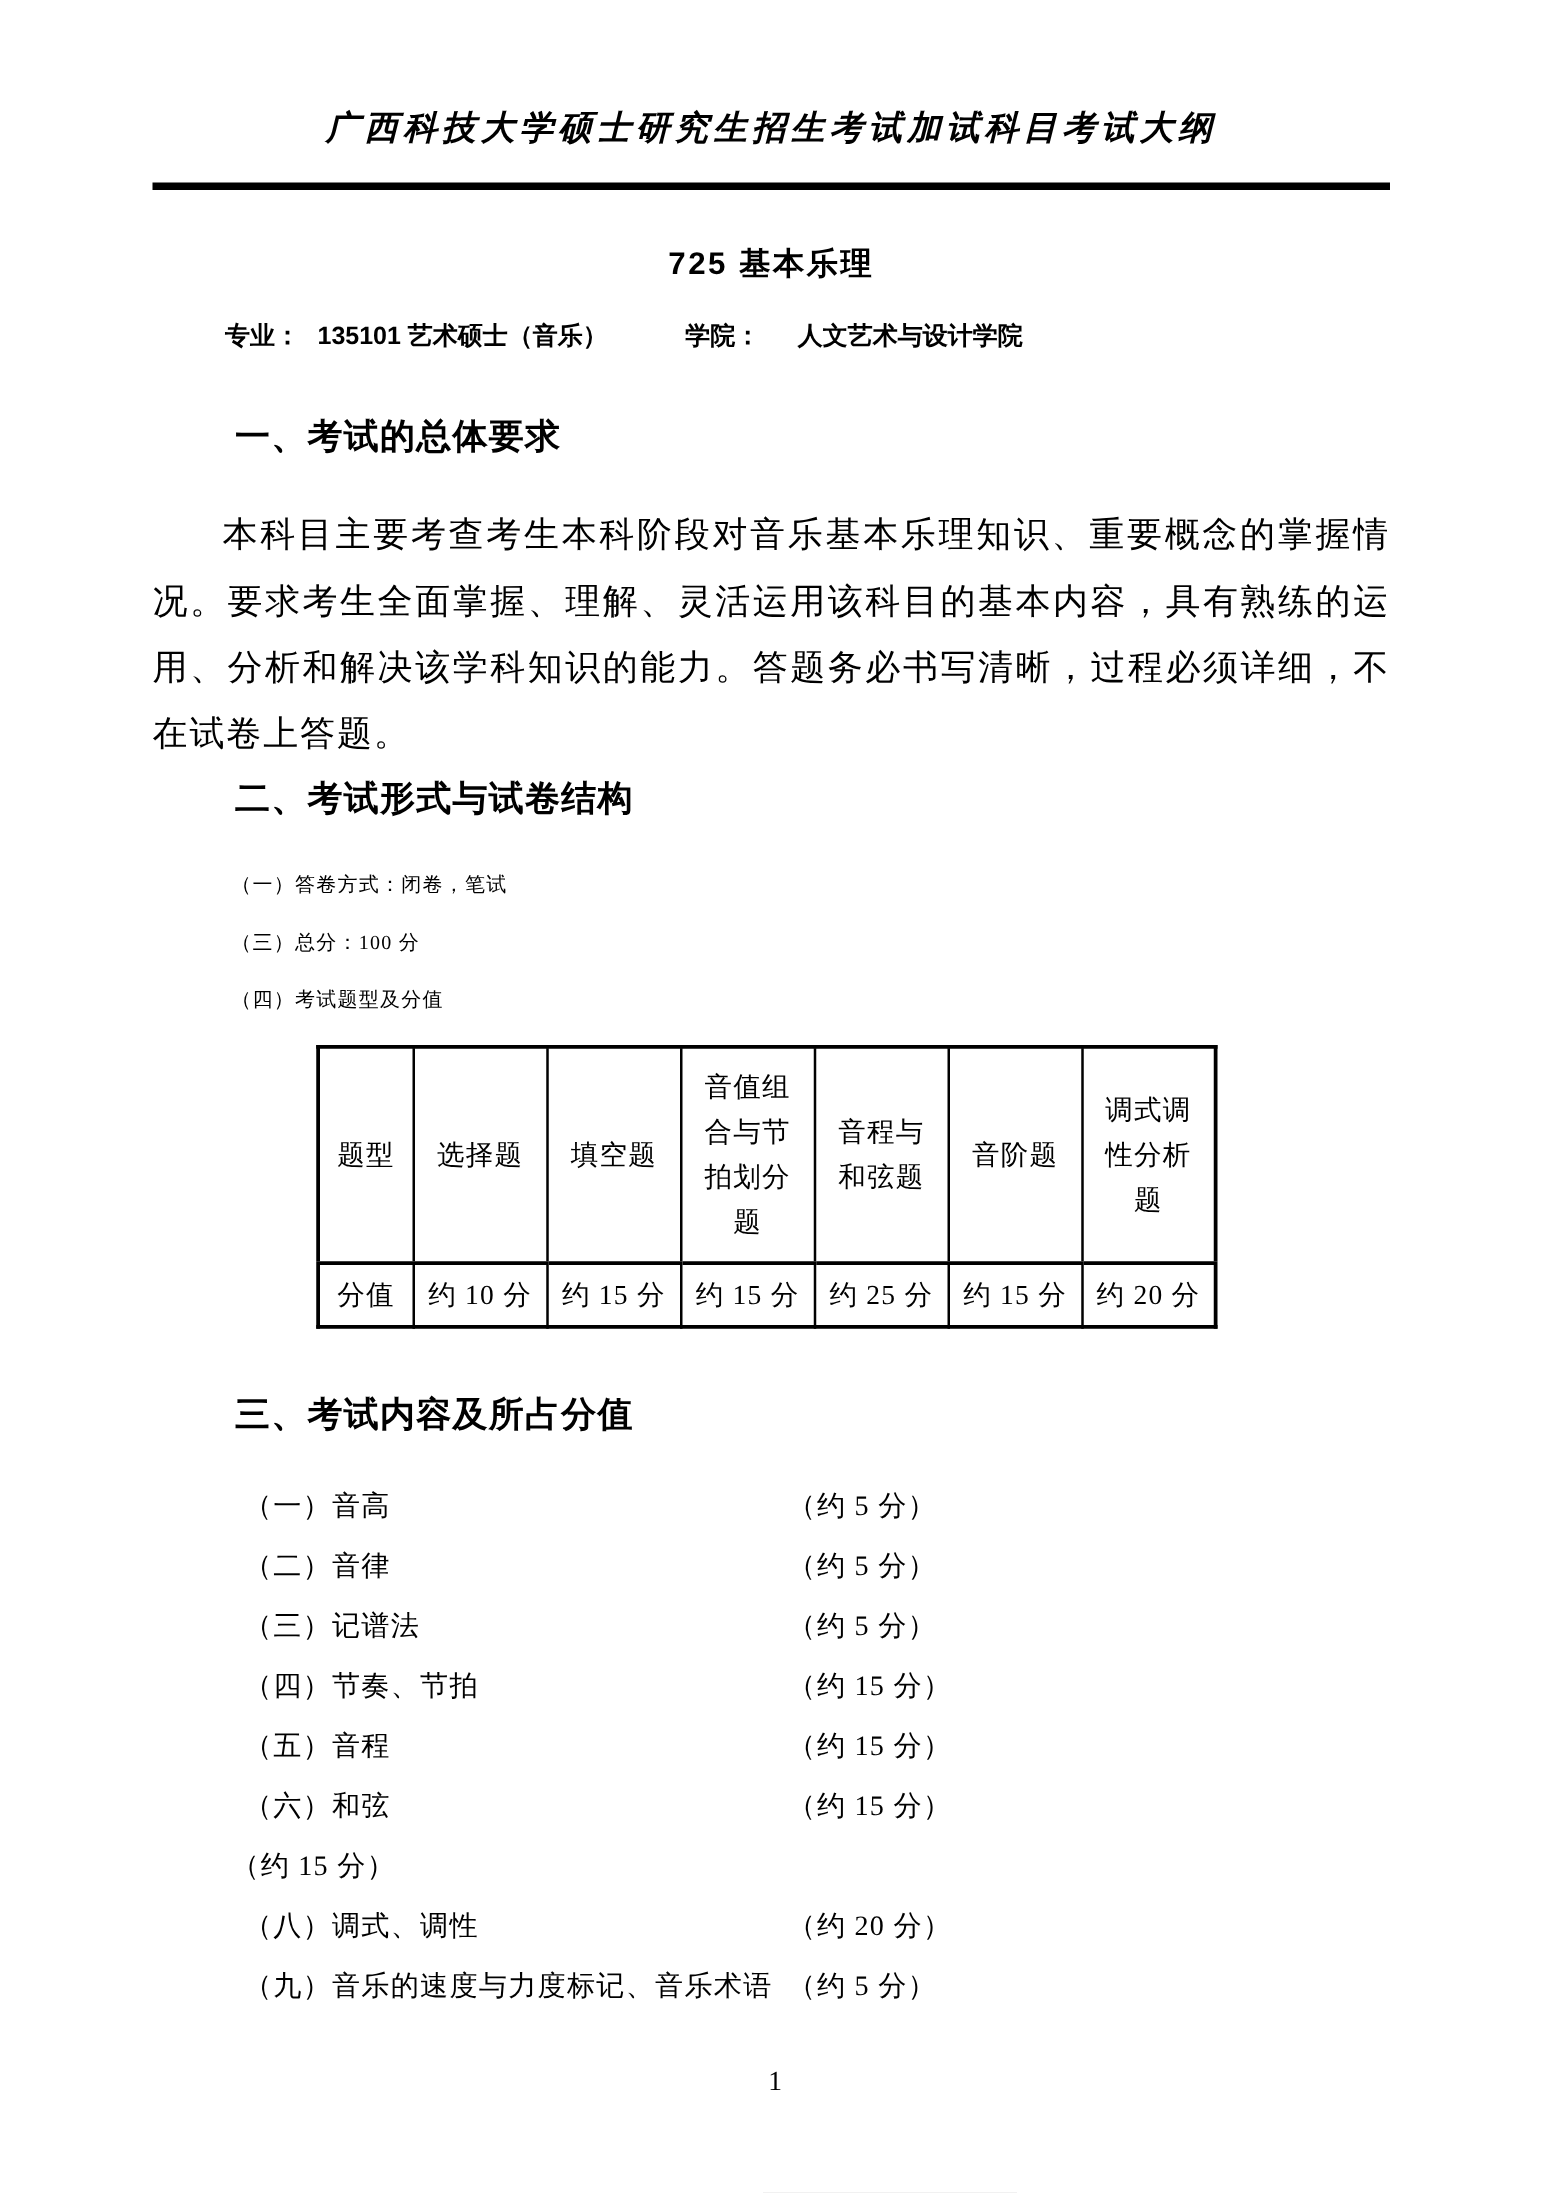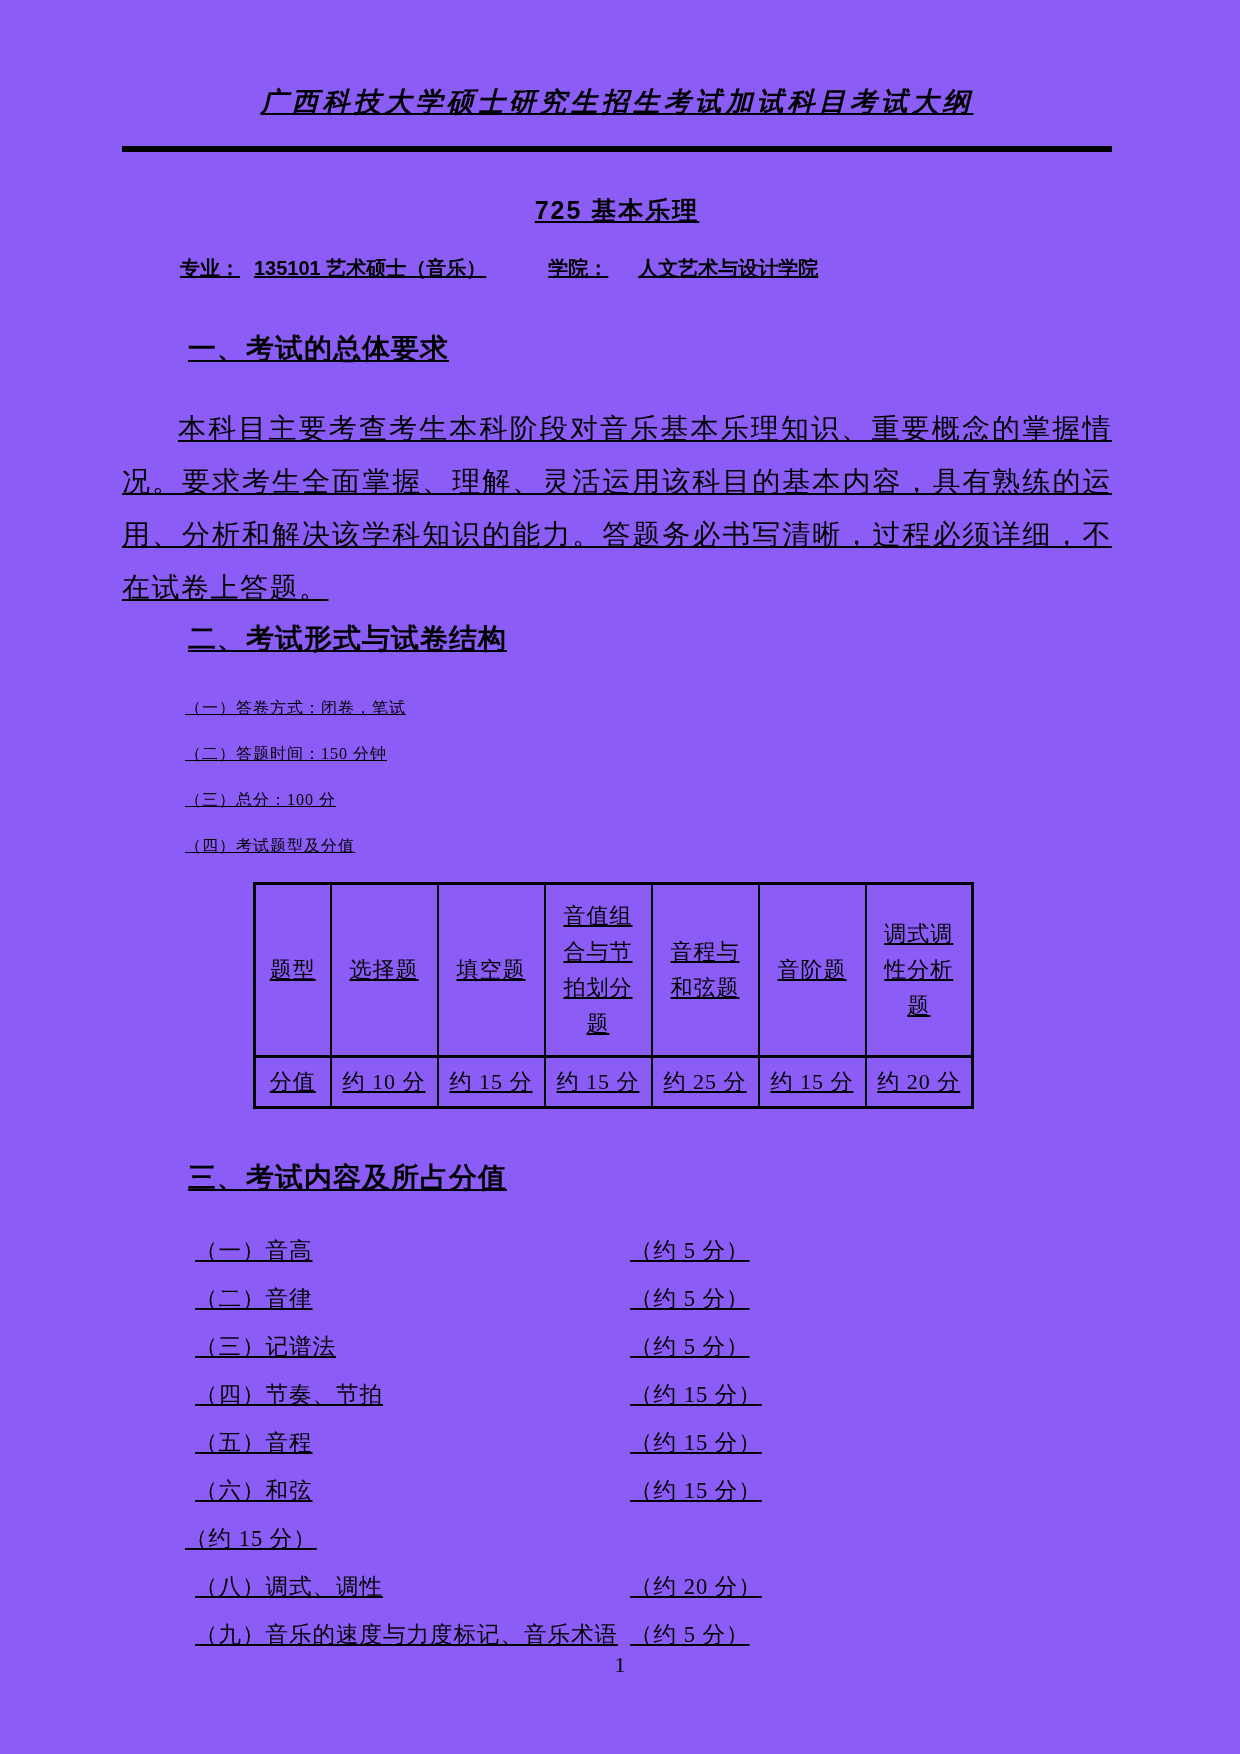--- a/index.html
+++ b/index.html
@@ -1,24 +1,23 @@
 <!DOCTYPE html>
 <html><head>
 <meta charset="utf-8">
 <style>
   html,body{margin:0;padding:0;background:#e8e8e8;}
   .page{
     position:relative;
     width:1240px;height:1754px;
     margin:0 auto;
-    background:#8b5cf6;
+    background:#ffffff;
     color:#000000;
     overflow:hidden;
     font-family:"Liberation Serif", serif;
-    text-decoration:underline;
   }
   .content{padding:0 128px 0 122px;}
 
   .header-title{
     margin-top:84px;
     text-align:center;
     font-family:"Liberation Serif", serif;
     font-style:italic;
     font-weight:bold;
     font-size:27px;
@@ -135,21 +134,20 @@
       <span class="label2">学院：</span>
       <span>人文艺术与设计学院</span>
     </div>
 
     <div class="section-heading h1">一、考试的总体要求</div>
     <div class="para">本科目主要考查考生本科阶段对音乐基本乐理知识、重要概念的掌握情况。要求考生全面掌握、理解、灵活运用该科目的基本内容，具有熟练的运用、分析和解决该学科知识的能力。答题务必书写清晰，过程必须详细，不在试卷上答题。</div>
 
     <div class="section-heading h2">二、考试形式与试卷结构</div>
     <div class="s2-list">
       <div class="s2-item">（一）答卷方式：闭卷，笔试</div>
-      <div class="s2-item">（二）答题时间：150 分钟</div>
       <div class="s2-item">（三）总分：100 分</div>
       <div class="s2-item">（四）考试题型及分值</div>
     </div>
 
     <table class="score-table">
       <colgroup>
         <col style="width:76px">
           <col style="width:107px">
           <col style="width:107px">
         <col style="width:107px">

